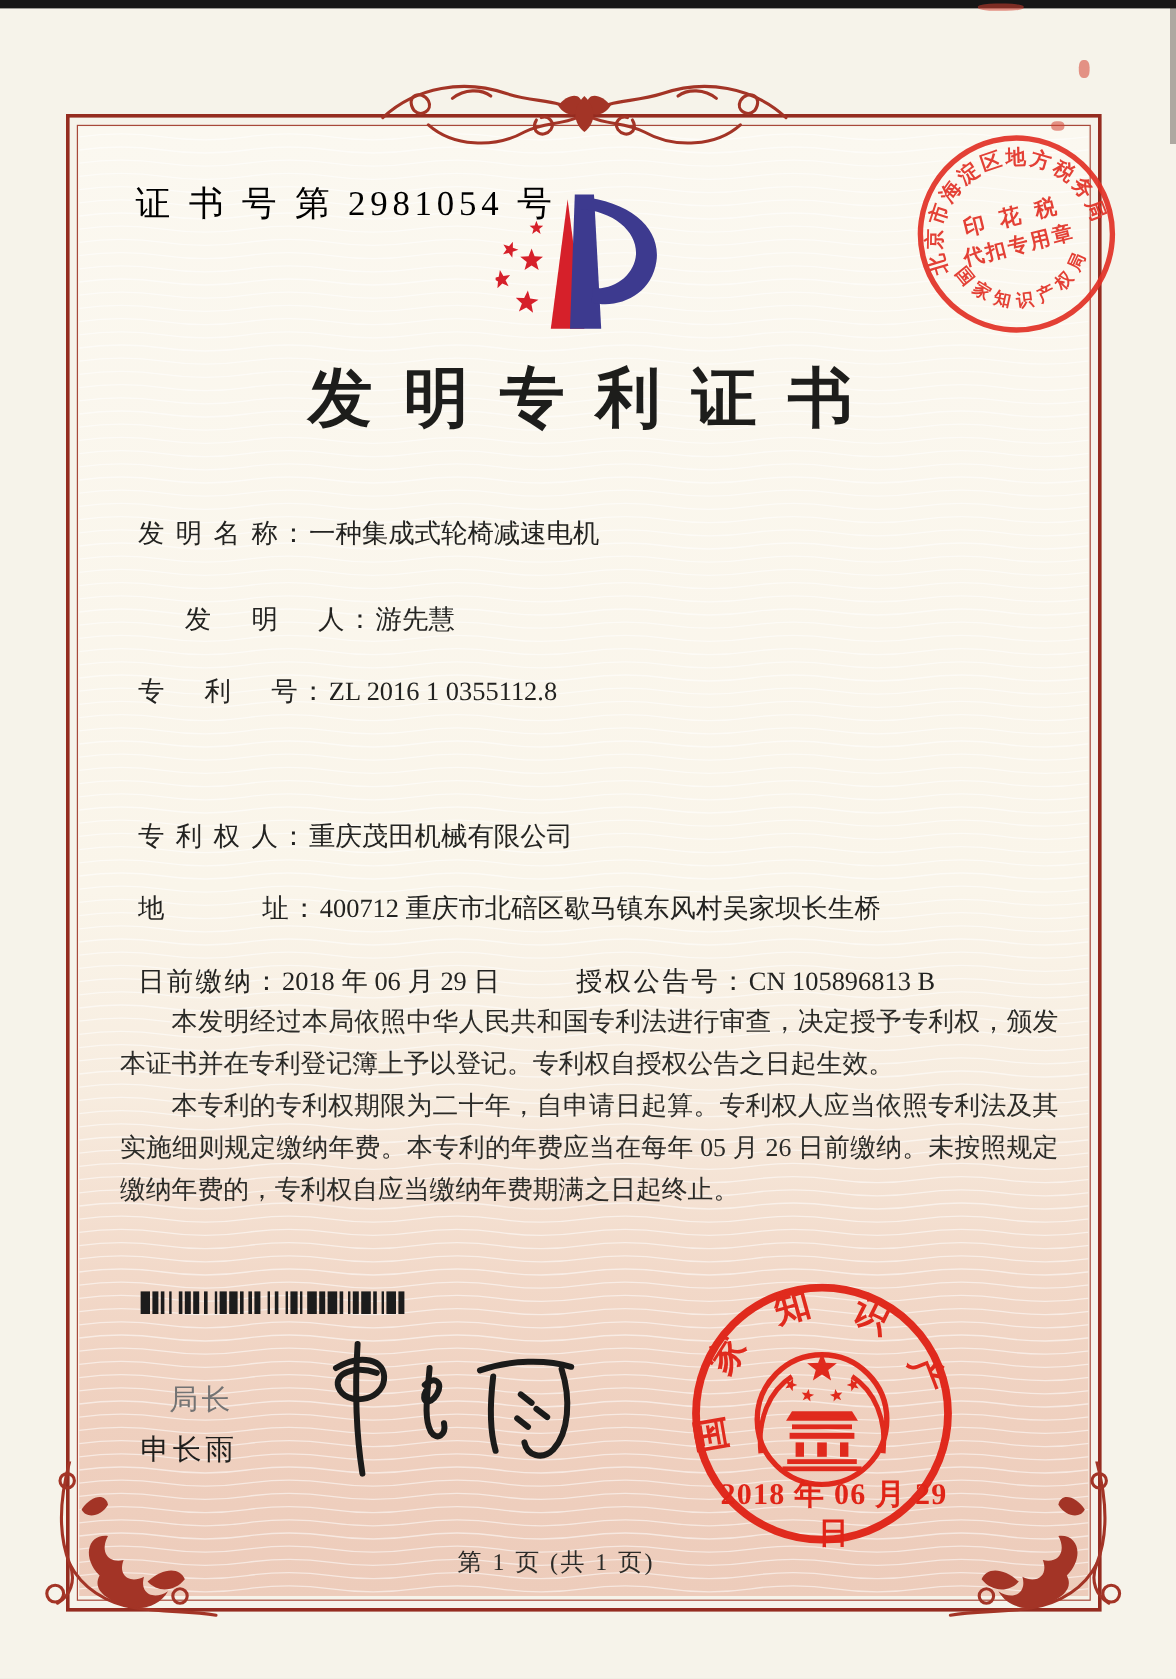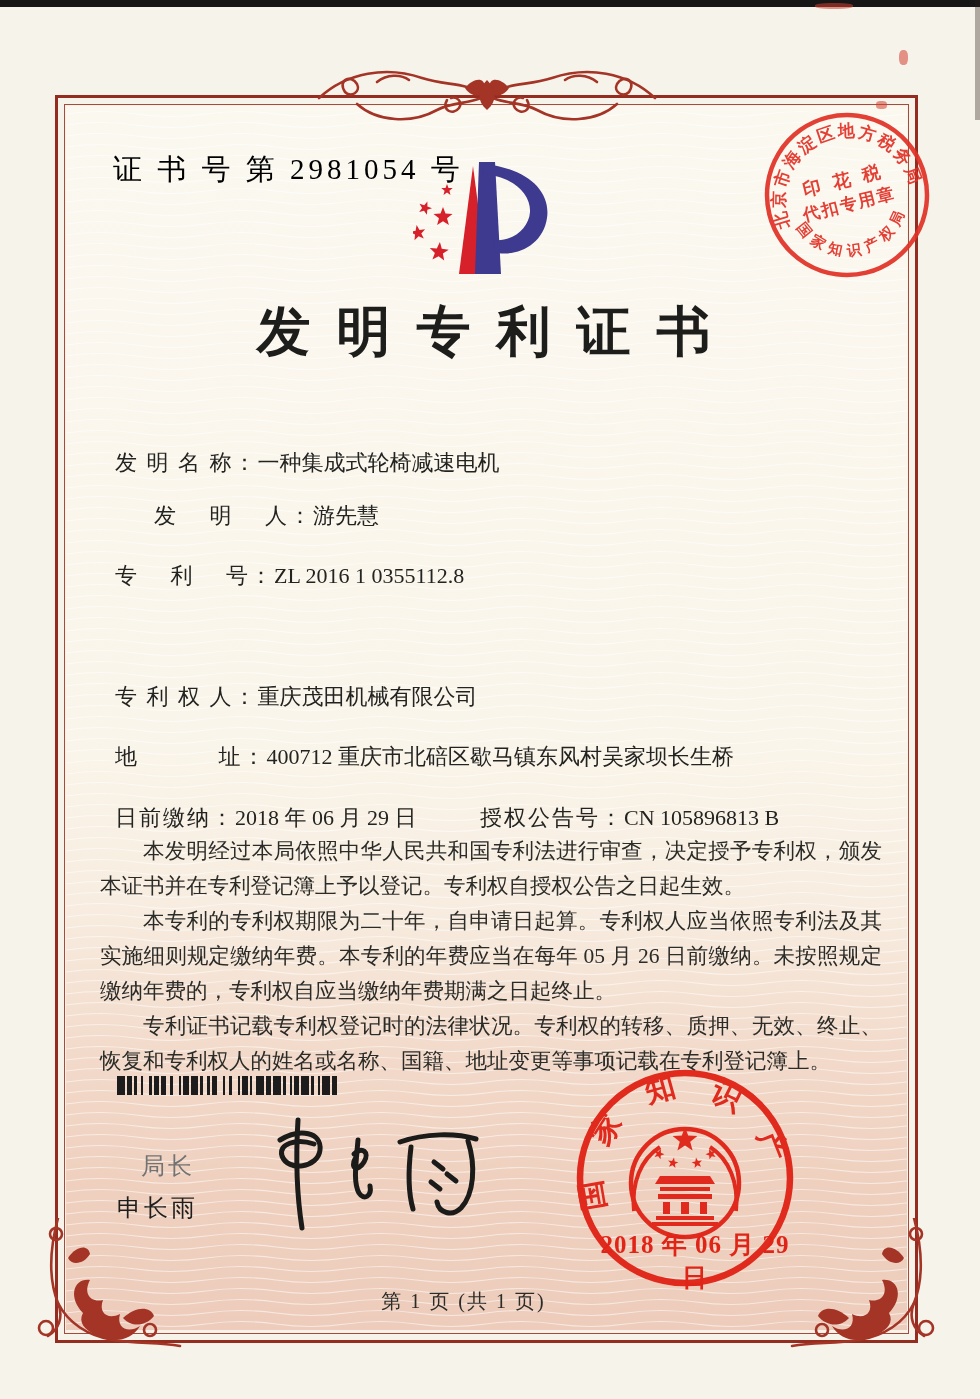--- a/index.html
+++ b/index.html
@@ -222,21 +222,21 @@
     <polygon fill="#d6202a" points="30.0,51.0 32.5,57.6 39.5,57.9 34.0,62.3 35.9,69.1 30.0,65.2 24.1,69.1 26.0,62.3 20.5,57.9 27.5,57.6"></polygon>
     <polygon fill="#d6202a" points="3.6,69.1 6.5,74.0 12.1,73.2 8.3,77.5 10.8,82.6 5.6,80.3 1.5,84.2 2.0,78.6 -2.9,75.9 2.6,74.7"></polygon>
     <polygon fill="#d6202a" points="26.9,86.0 28.8,92.8 35.7,93.8 29.9,97.6 31.2,104.6 25.6,100.2 19.4,103.5 21.9,96.9 16.8,92.1 23.8,92.4"></polygon>
     <polygon fill="#d6202a" points="60,10 74,118 46,118"></polygon>
     <path fill="#3d3a8f" d="M66,6 L82,6 L88,118 L62,118 Z"></path>
     <path fill="#3d3a8f" d="M70,8 C115,12 138,36 134,62 C130,90 102,102 80,96 L81,84 C100,86 116,72 117,56 C118,38 100,20 69,18 Z"></path>
   </svg>
 
   <div class="abs content" id="title">发明专利证书</div>
 
-  <div class="abs content field-row" style="top:448px;">
+  <div class="abs content field-row" style="top:430px;">
     <span class="field-label">发 明 名 称：</span><span>一种集成式轮椅减速电机</span>
   </div>
   <div class="abs content field-row" style="top:501px;margin-left:39px;">
     <span class="field-label">发　 明　 人：</span><span>游先慧</span>
   </div>
   <div class="abs content field-row" style="top:561px;">
     <span class="field-label">专　 利　 号：</span><span>ZL 2016 1 0355112.8</span>
   </div>
   <div class="abs content field-row" style="top:682px;">
     <span class="field-label">专 利 权 人：</span><span>重庆茂田机械有限公司</span>
@@ -247,21 +247,20 @@
   <div class="abs content field-row" style="top:803px;">
     <span class="field-label">日前缴纳：</span><span>2018 年 06 月 29 日</span>
   </div>
   <div class="abs content field-row" style="left:480px;top:803px;">
     <span class="field-label">授权公告号：</span><span>CN 105896813 B</span>
   </div>
 
   <div class="abs content" id="paragraphs">
     <p>本发明经过本局依照中华人民共和国专利法进行审查，决定授予专利权，颁发本证书并在专利登记簿上予以登记。专利权自授权公告之日起生效。</p>
     <p>本专利的专利权期限为二十年，自申请日起算。专利权人应当依照专利法及其实施细则规定缴纳年费。本专利的年费应当在每年 05 月 26 日前缴纳。未按照规定缴纳年费的，专利权自应当缴纳年费期满之日起终止。</p>
-    <p>专利证书记载专利权登记时的法律状况。专利权的转移、质押、无效、终止、恢复和专利权人的姓名或名称、国籍、地址变更等事项记载在专利登记簿上。</p>
   </div>
 
   <div class="abs content" id="barcode"><span style="width: 7.8px; background: rgb(28, 28, 28);"></span><span style="width: 2px;"></span><span style="width: 5.2px; background: rgb(28, 28, 28);"></span><span style="width: 2px;"></span><span style="width: 2.6px; background: rgb(28, 28, 28);"></span><span style="width: 4px;"></span><span style="width: 2.6px; background: rgb(28, 28, 28);"></span><span style="width: 6px;"></span><span style="width: 2.6px; background: rgb(28, 28, 28);"></span><span style="width: 2px;"></span><span style="width: 5.2px; background: rgb(28, 28, 28);"></span><span style="width: 2px;"></span><span style="width: 5.2px; background: rgb(28, 28, 28);"></span><span style="width: 4px;"></span><span style="width: 2.6px; background: rgb(28, 28, 28);"></span><span style="width: 6px;"></span><span style="width: 2.6px; background: rgb(28, 28, 28);"></span><span style="width: 2px;"></span><span style="width: 5.2px; background: rgb(28, 28, 28);"></span><span style="width: 2px;"></span><span style="width: 7.8px; background: rgb(28, 28, 28);"></span><span style="width: 2px;"></span><span style="width: 2.6px; background: rgb(28, 28, 28);"></span><span style="width: 4px;"></span><span style="width: 2.6px; background: rgb(28, 28, 28);"></span><span style="width: 2px;"></span><span style="width: 5.2px; background: rgb(28, 28, 28);"></span><span style="width: 6px;"></span><span style="width: 2.6px; background: rgb(28, 28, 28);"></span><span style="width: 4px;"></span><span style="width: 2.6px; background: rgb(28, 28, 28);"></span><span style="width: 6px;"></span><span style="width: 2.6px; background: rgb(28, 28, 28);"></span><span style="width: 2px;"></span><span style="width: 5.2px; background: rgb(28, 28, 28);"></span><span style="width: 2px;"></span><span style="width: 2.6px; background: rgb(28, 28, 28);"></span><span style="width: 4px;"></span><span style="width: 7.8px; background: rgb(28, 28, 28);"></span><span style="width: 2px;"></span><span style="width: 5.2px; background: rgb(28, 28, 28);"></span><span style="width: 2px;"></span><span style="width: 7.8px; background: rgb(28, 28, 28);"></span><span style="width: 2px;"></span><span style="width: 2.6px; background: rgb(28, 28, 28);"></span><span style="width: 4px;"></span><span style="width: 2.6px; background: rgb(28, 28, 28);"></span><span style="width: 2px;"></span><span style="width: 5.2px; background: rgb(28, 28, 28);"></span><span style="width: 2px;"></span><span style="width: 7.8px; background: rgb(28, 28, 28);"></span><span style="width: 2px;"></span><span style="width: 2.6px; background: rgb(28, 28, 28);"></span><span style="width: 4px;"></span><span style="width: 2.6px; background: rgb(28, 28, 28);"></span><span style="width: 2px;"></span><span style="width: 7.8px; background: rgb(28, 28, 28);"></span><span style="width: 2px;"></span><span style="width: 5.2px; background: rgb(28, 28, 28);"></span><span style="width: 2px;"></span></div>
 
   <div class="abs content" id="director-label">局长</div>
   <div class="abs content" id="director-name">申长雨</div>
 
   <svg class="abs" id="signature" width="250" height="130">
     <path d="M30,28 C50,16 72,20 70,38 C68,56 38,60 32,44 C28,32 46,26 64,32"></path>
     <path d="M48,8 C46,40 46,78 52,116"></path>

